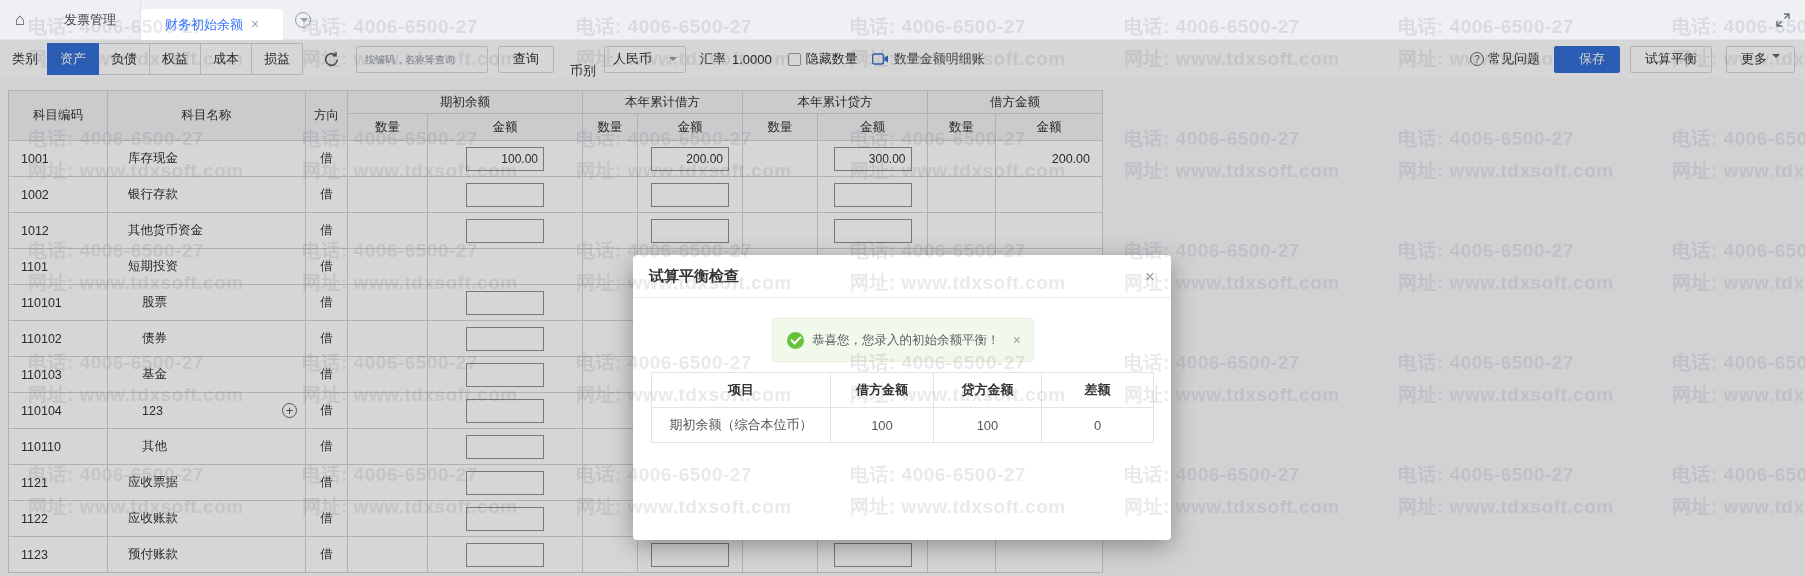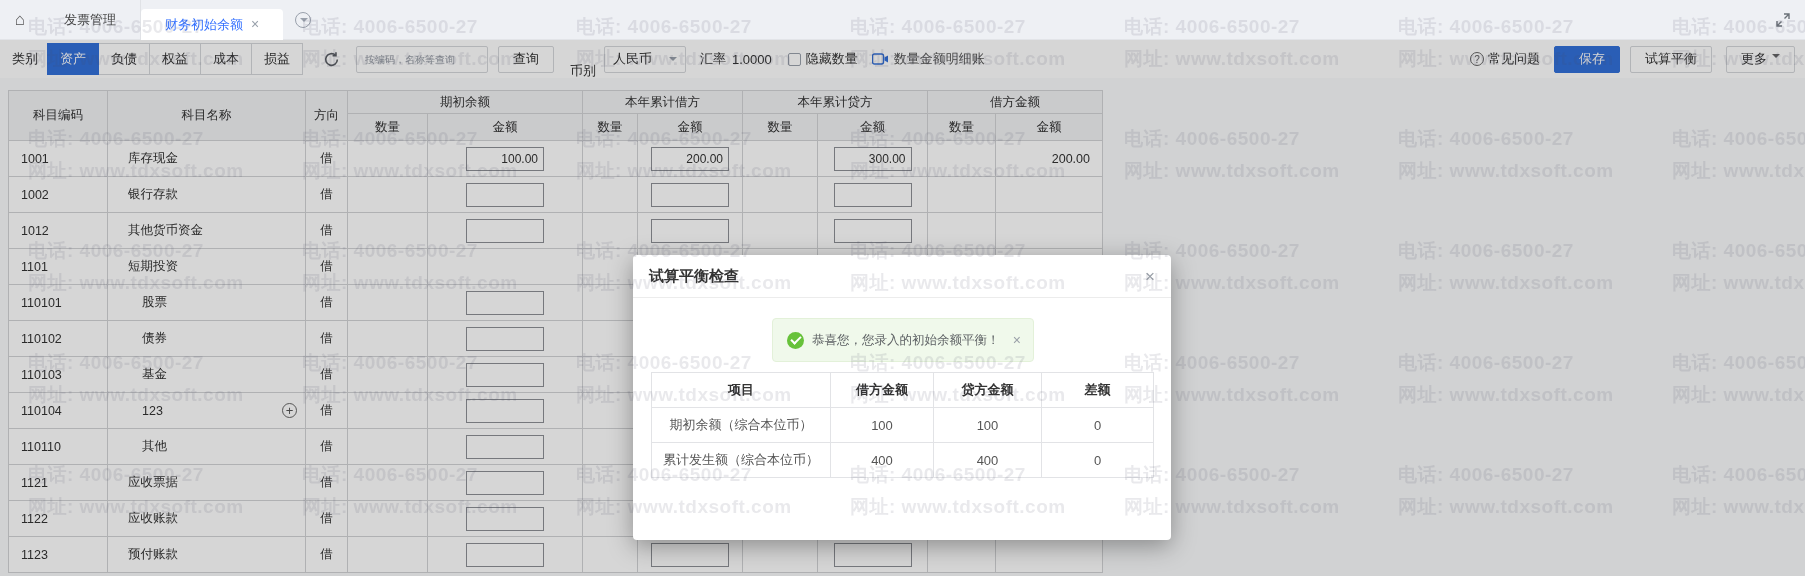--- a/index.html
+++ b/index.html
@@ -460,26 +460,20 @@
           <th>借方金额</th>
           <th>贷方金额</th>
           <th>差额</th>
         </tr>
       </thead>
     <tbody id="mtable-body">
         <tr>
           <td>期初余额（综合本位币）</td>
           <td>100</td>
           <td>100</td>
-          <td>0</td>
-        </tr>
-        <tr>
-          <td>累计发生额（综合本位币）</td>
-          <td>400</td>
-          <td>400</td>
           <td>0</td>
         </tr>
       </tbody>
   </table>
 </div>
 
 <div class="wm-layer" id="wm-layer">
     <div class="wm" style="left: 28px; top: 14px;">电话: 4006-6500-27</div>
     <div class="wm" style="left: 28px; top: 46px;">网址: www.tdxsoft.com</div>
     <div class="wm" style="left: 302px; top: 14px;">电话: 4006-6500-27</div>

